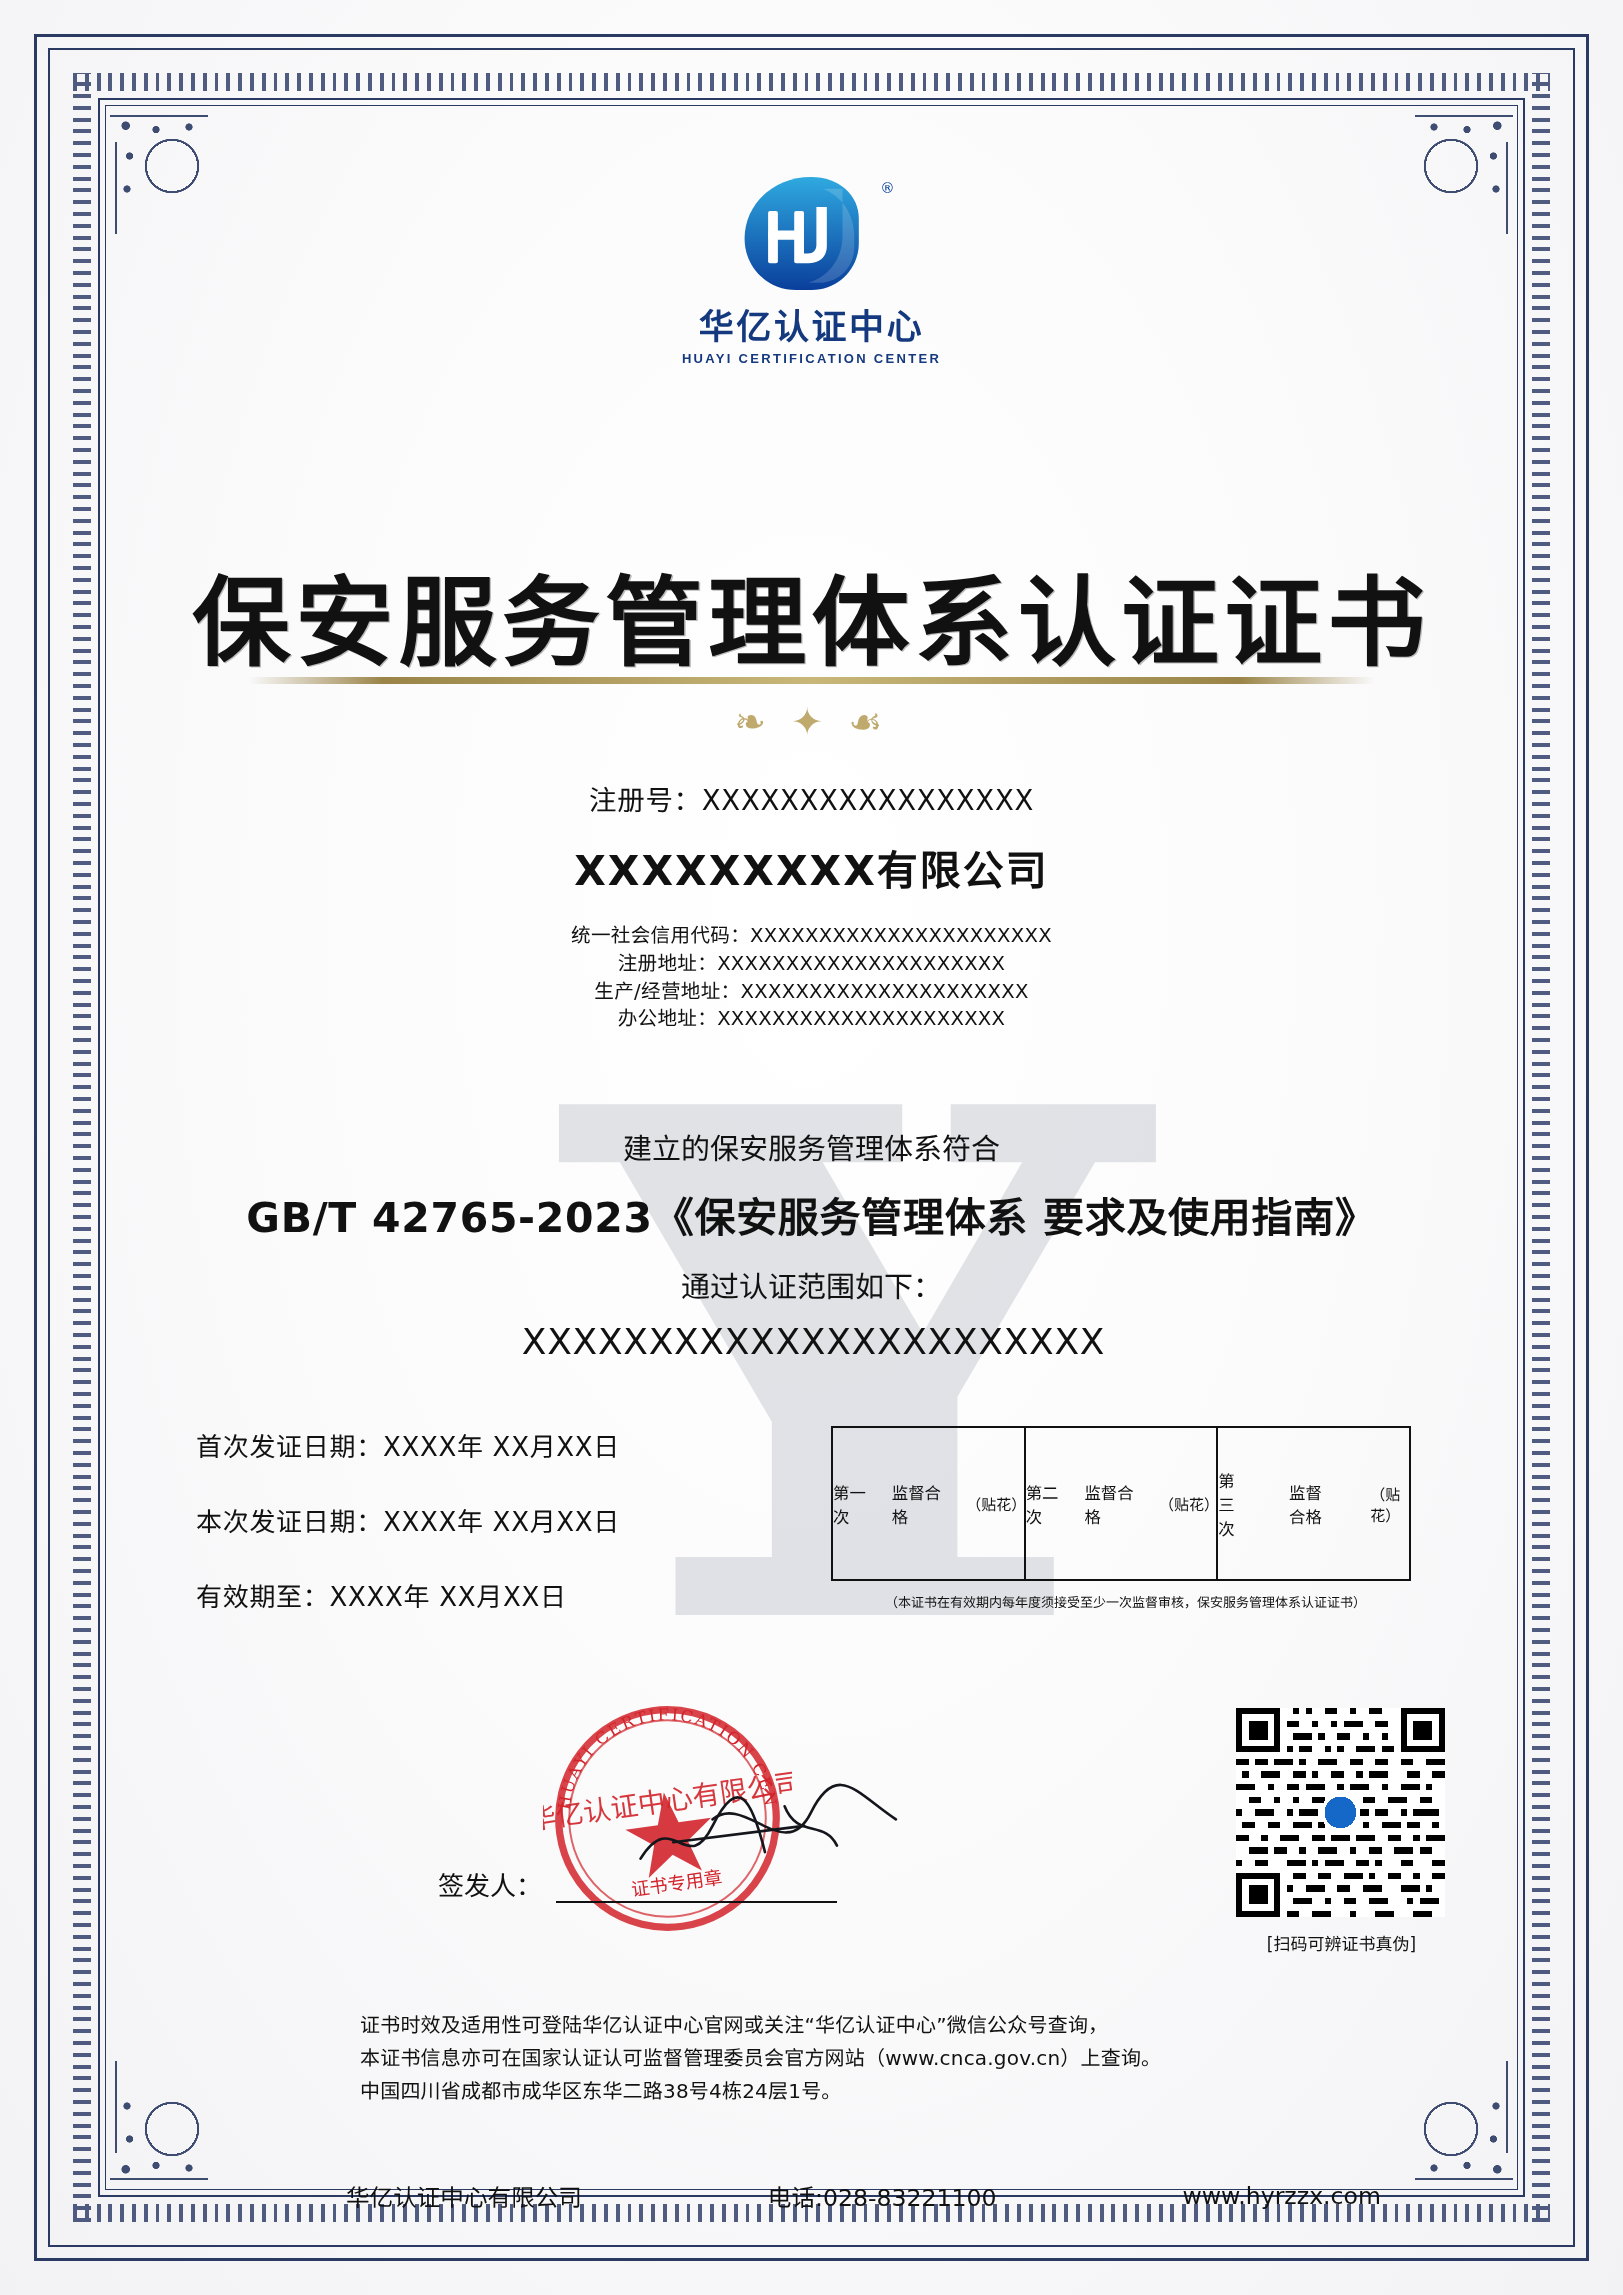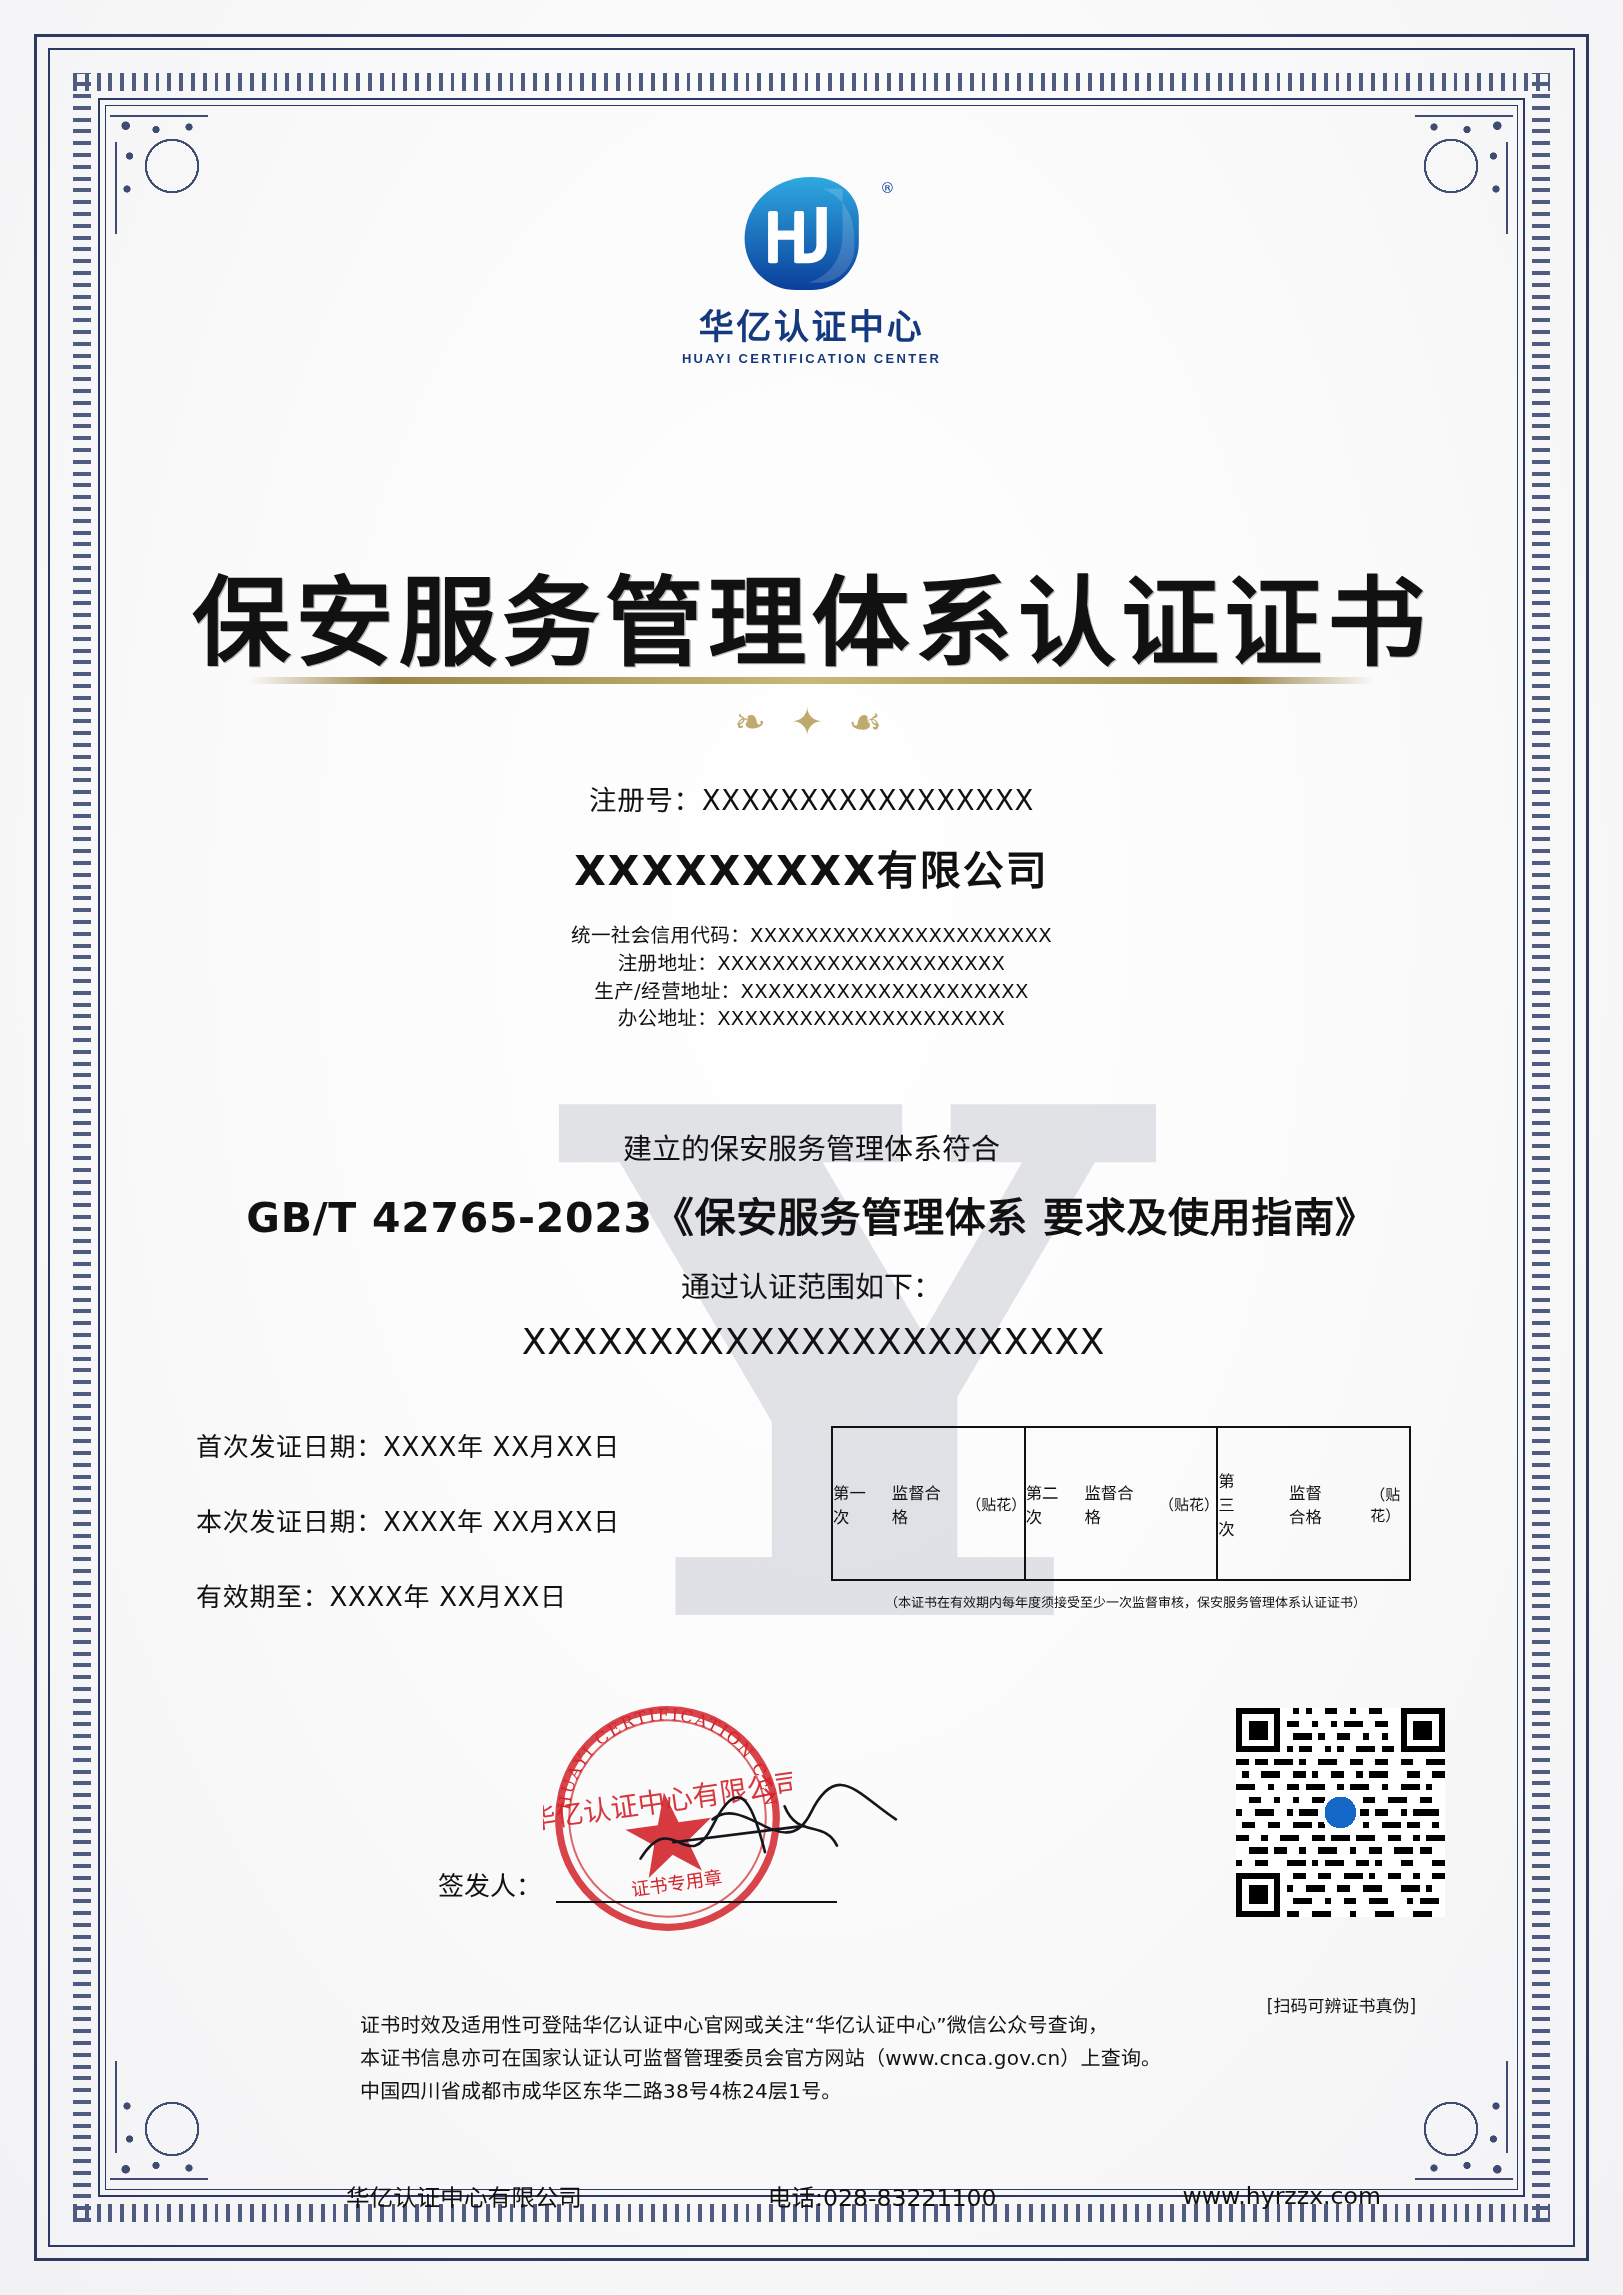--- a/index.html
+++ b/index.html
@@ -120,21 +120,21 @@
   .signature{position:absolute;left:510px;top:1656px;width:275px;height:118px;
      pointer-events:none;}
 
   
   .signer{position:absolute;left:314px;top:1741px;font-size:26px;color:#111;
      font-family:"DejaVu Sans","Liberation Sans",sans-serif;}
   .signer-rule{position:absolute;left:432px;top:1777px;width:281px;height:2px;background:#111;}
 
   
   .qr{position:absolute;left:1112px;top:1584px;width:209px;height:209px;background:#fff;}
-  .qr-cap{position:absolute;left:1080px;top:1868px;width:275px;text-align:center;
+  .qr-cap{position:absolute;left:1080px;top:1806px;width:275px;text-align:center;
      font-size:17px;color:#111;font-family:"DejaVu Sans","Liberation Sans",sans-serif;}
 
   
   .notes{position:absolute;left:236px;right:79px;top:1885px;}
   .note-line{font-size:20px;color:#111;line-height:1.65;letter-spacing:0.2px;
      font-family:"DejaVu Sans","Liberation Sans",sans-serif;}
 
   
   .footer{position:absolute;left:222px;right:118px;top:2055px;display:flex;
      justify-content:space-between;align-items:center;}

